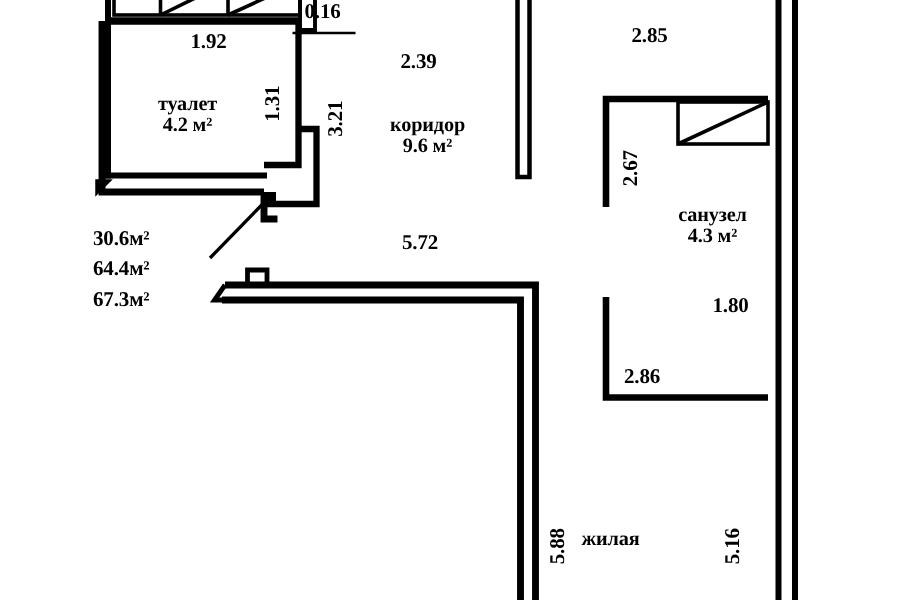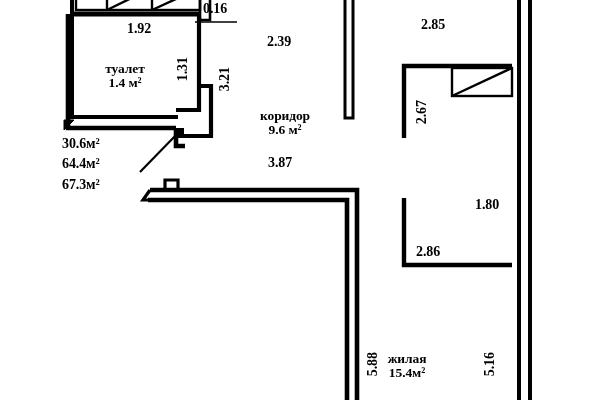--- a/index.html
+++ b/index.html
@@ -151,45 +151,48 @@
   <div class="label dim" style="left:267px; top:2px;margin-top:33px;">2.39</div>
 
   <div class="label dim" style="left:421px; top:18px;">2.85</div>
 
   <div class="label dim dim-v" style="left:165px; top:62px; width:36px; text-align:center;">1.31</div>
 
   <div class="label dim dim-v" style="left:207px; top:72px; width:36px; text-align:center;">3.21</div>
 
   <div class="label dim dim-v" style="left:404px; top:105px; width:36px; text-align:center;">2.67</div>
 
-  <div class="label dim" style="left:268px; top:156px;">3.87</div>
+  <div class="label dim" style="left:268px; top:156px;">5.72</div>
 
   <div class="label dim" style="left:475px; top:198px;">1.80</div>
 
   <div class="label dim" style="left:416px; top:245px;">2.86</div>
 
   <div class="label dim dim-v" style="left:355px; top:357px; width:36px; text-align:center;">5.88</div>
 
   <div class="label dim dim-v" style="left:472px; top:357px; width:36px; text-align:center;">5.16</div>
 
   <div class="label room-label" style="left:82px; top:62px; width:86px;">
     <span class="rm-name">туалет</span>
-    <span class="rm-area">1.4 м²</span>
+    <span class="rm-area">4.2 м²</span>
   </div>
 
-  <div class="label room-label" style="left:237px; top:76px; width:96px;margin-top:33px;">
+  <div class="label room-label" style="left:237px; top:76px; width:96px;">
     <span class="rm-name">коридор</span>
     <span class="rm-area">9.6 м²</span>
   </div>
 
+  <div class="label room-label" style="left:425px; top:136px; width:100px;">
+    <span class="rm-name">санузел</span>
+    <span class="rm-area">4.3 м²</span>
+  </div>
 
   <div class="label room-label" style="left:360px; top:352px; width:94px;">
     <span class="rm-name">жилая</span>
-    <span class="rm-area">15.4м²</span>
   </div>
 
-  <div class="label area-stack" style="left:62px; top:134px;">
+  <div class="label area-stack" style="left:62px; top:150px;">
     <span>30.6м²</span>
     <span>64.4м²</span>
     <span>67.3м²</span>
   </div>
 
 </div>
 
 </body></html>

